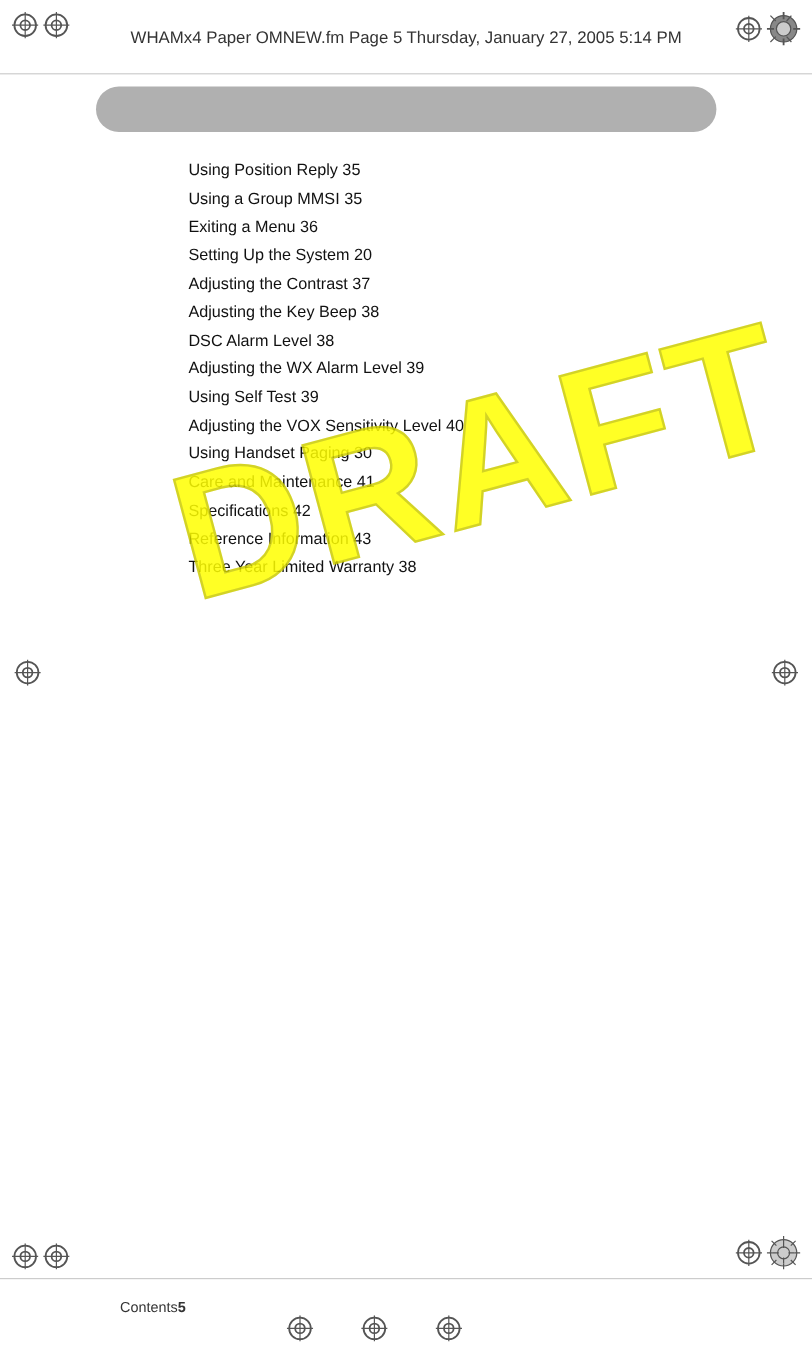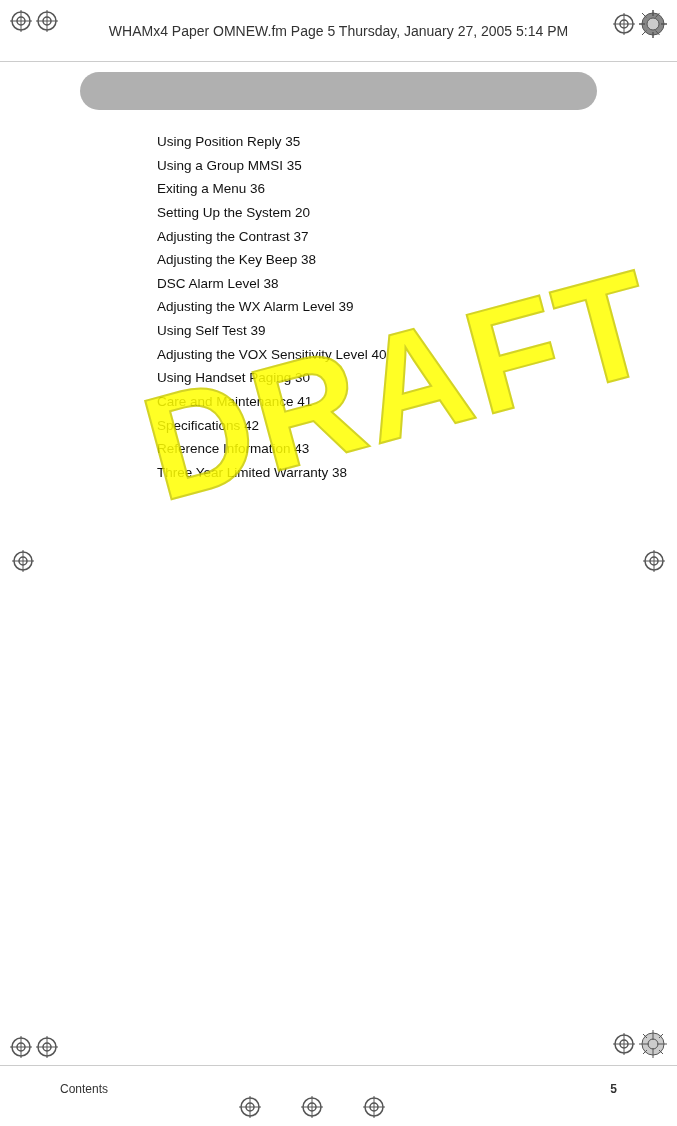--- a/index.html
+++ b/index.html
@@ -85,23 +85,22 @@
       height: 1px;
       background: #ccc;
     }
 
     .bottom-content {
       position: absolute;
       bottom: 30px;
       left: 0;
       right: 0;
       display: flex;
-      justify-content: space-between;
       align-items: center;
-      padding: 0 60px;
+      padding: 0 100px;
     }
 
     .bottom-label {
       font-size: 12px;
       color: #333;
     }
 
     .bottom-page {
       font-size: 12px;
       color: #333;

